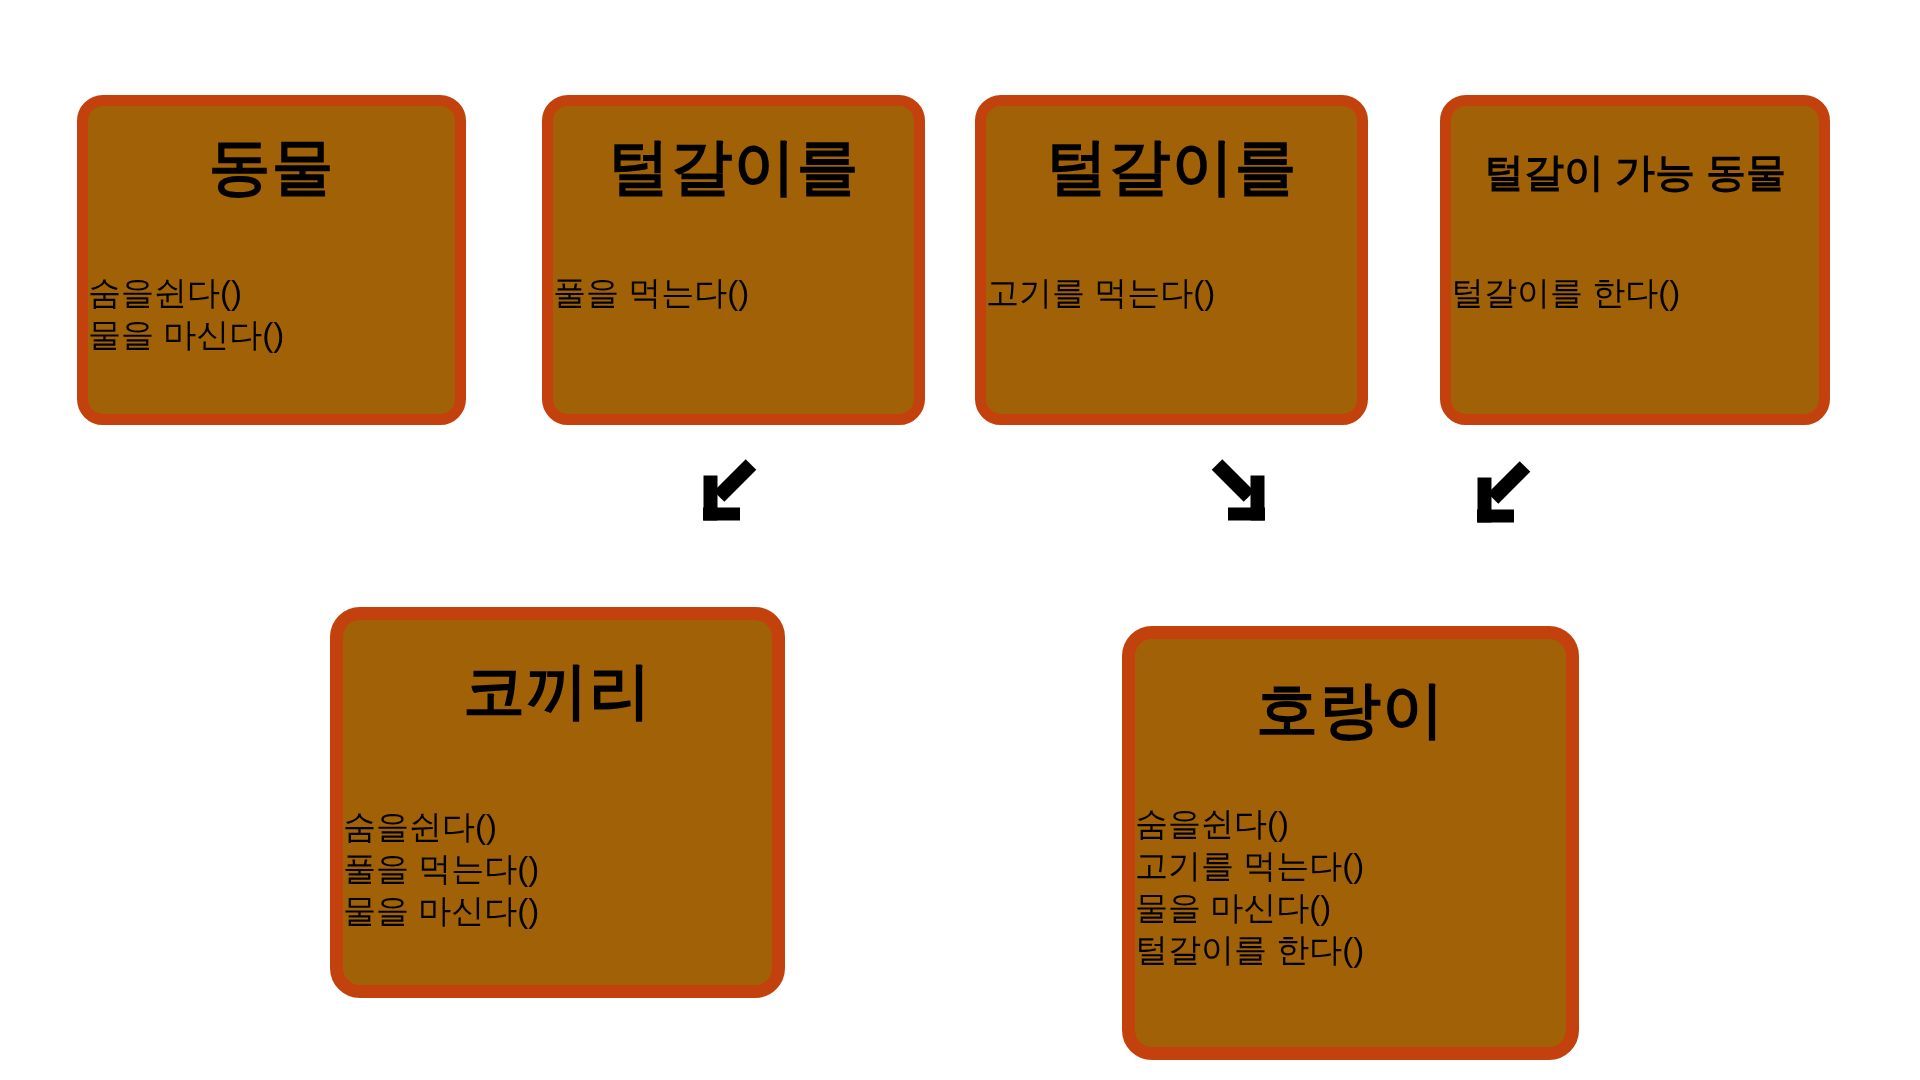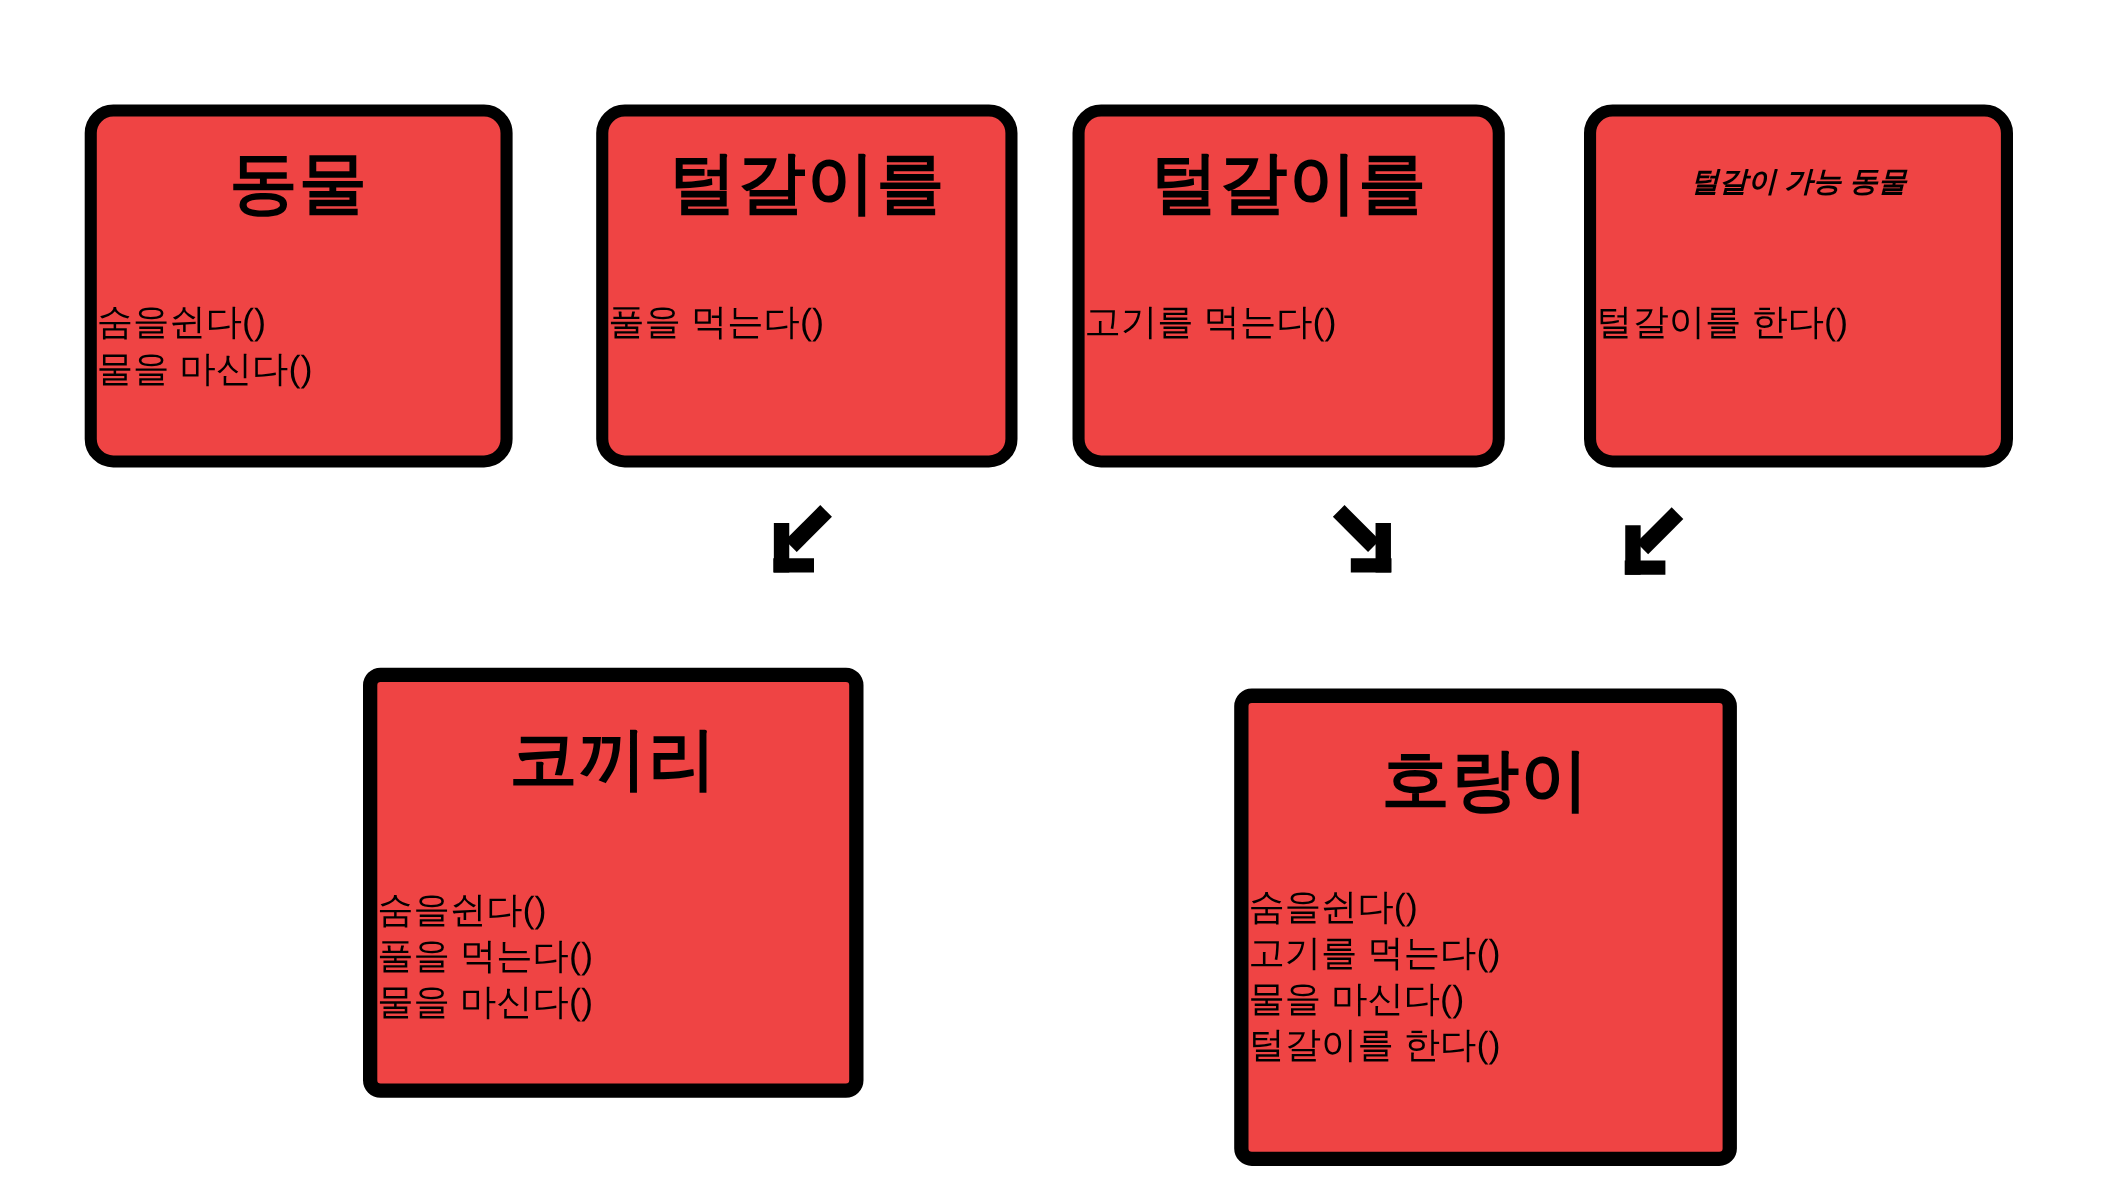--- a/index.html
+++ b/index.html
@@ -6,43 +6,42 @@
   body{
     width:1920px;height:1080px;
     background:#ffffff;
     position:relative;
     font-family:"Liberation Sans","DejaVu Sans",sans-serif;
     color:#000;
     overflow:hidden;
   }
   .class-box{
     position:absolute;
-    background:#ef4444;
-    border:11px solid #000000;
+    background:#a16207;
+    border:11px solid #c2410c;
     border-radius:26px;
     box-sizing:border-box;
   }
   .class-box.row2{
     border-width:13px;
-    border-radius:16px;
+    border-radius:30px;
   }
   .class-title{
     position:absolute;left:0;right:0;top:30px;
     text-align:center;
     font-weight:bold;
     font-size:62px;
     line-height:1;
     letter-spacing:1px;
     white-space:nowrap;
   }
   .class-title.small{
-    font-size:26px;
+    font-size:40px;
     top:46px;
     letter-spacing:0;
-    font-style:italic;
   }
   .class-title.row2t{
     top:40px;
   }
   .class-body{
     position:absolute;left:0;right:0;
     font-size:33px;
     line-height:42px;
     white-space:pre-line;
   }

